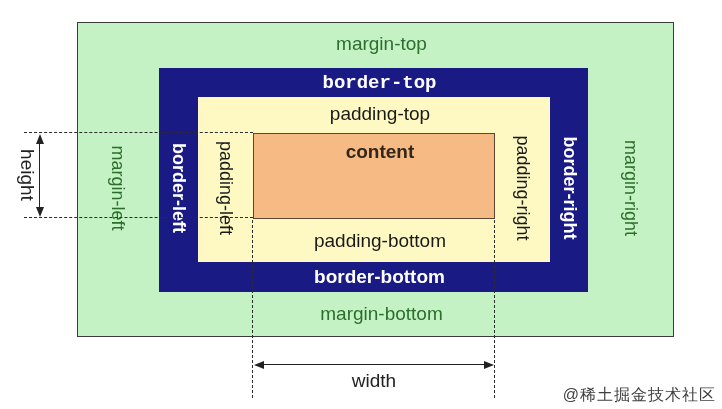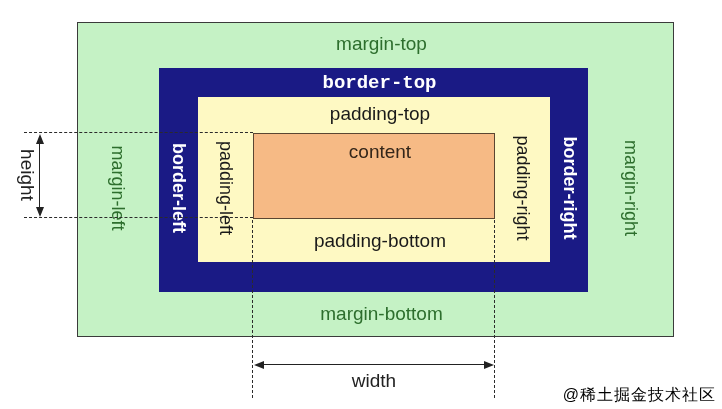--- a/index.html
+++ b/index.html
@@ -4,21 +4,21 @@
 <style>
   * { margin:0; padding:0; box-sizing:border-box; }
   body { background:#ffffff; font-family:"Liberation Sans", sans-serif; }
   .stage { position:relative; width:722px; height:409px; background:#ffffff; overflow:hidden; }
 
   
   .box { position:absolute; }
   .margin-box  { left:77px;  top:22px; width:597px; height:315px; border:1px solid #3b3b3b; }
   .border-box  { left:81px;  top:45px; width:429px; height:224px; }
   .padding-box { left:39px;  top:29px; width:352px; height:165px; }
-  .content-box { left:55px;  top:36px; width:242px; height:86px; border:1.5px solid #5a4632; }
+  .content-box { left:55px;  top:36px; width:242px; height:86px; border:1.5px solid #5a4632;font-weight:bold; }
 
   
   .h-label { position:absolute; left:12px; right:0; text-align:center;
              font-size:19px; line-height:22px; white-space:nowrap; }
   .bold { font-weight:bold; }
   .lbl-margin-top    { top:10px; }
   .lbl-margin-bottom { bottom:11px; }
   .lbl-border-top    { top:4px;font-family:Liberation Mono, monospace; }
   .lbl-border-bottom { bottom:4px; }
   .lbl-padding-top   { top:6px; }
@@ -70,20 +70,21 @@
     <span class="h-label lbl-margin-bottom" style="color: rgb(45, 110, 45);">margin-bottom</span>
     <span class="v-label pos-margin-left">
       <span style="color: rgb(45, 110, 45);">margin-left</span>
     </span>
     <span class="v-label pos-margin-right">
       <span style="color: rgb(45, 110, 45);">margin-right</span>
     </span>
 
     <div class="box border-box" style="background-color: rgb(26, 26, 133);">
       <span class="h-label bold lbl-border-top" style="color: rgb(255, 255, 255);">border-top</span>
+      <span class="h-label bold lbl-border-bottom" style="color: rgb(255, 255, 255);">border-bottom</span>
       <span class="v-label pos-border-left">
         <span class="bold" style="color: rgb(255, 255, 255);">border-left</span>
       </span>
       <span class="v-label pos-border-right">
         <span class="bold" style="color: rgb(255, 255, 255);">border-right</span>
       </span>
 
       <div class="box padding-box" style="background-color: #fef9c3;">
         <span class="h-label lbl-padding-top" style="color: rgb(26, 26, 26);">padding-top</span>
         <span class="h-label lbl-padding-bottom" style="color: rgb(26, 26, 26);">padding-bottom</span>
@@ -112,14 +113,14 @@
     </div>
 
     <div class="dash-v dash-width-left"></div>
     <div class="dash-v dash-width-right"></div>
     <div class="width-line"></div>
     <div class="tri tri-left"></div>
     <div class="tri tri-right"></div>
     <div class="width-label">width</div>
   </div>
 
-  <div class="watermark" style="color: #000000;">@稀土掘金技术社区</div>
+  <div class="watermark" style="color: #404040;">@稀土掘金技术社区</div>
 </div>
 
 </body></html>

